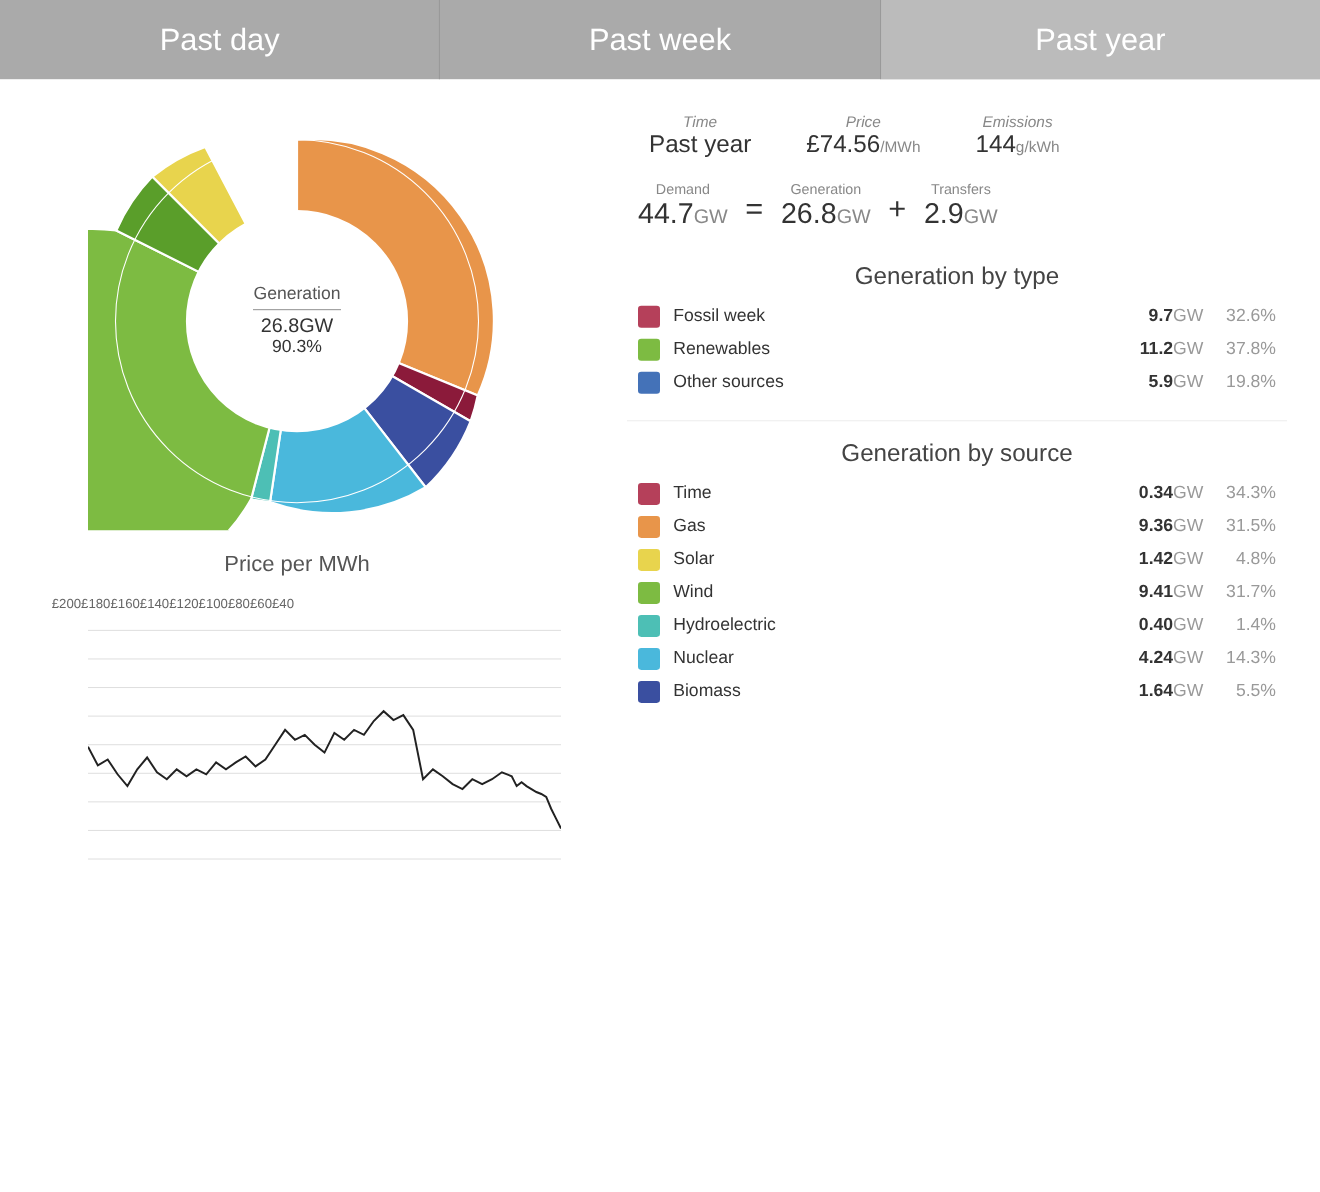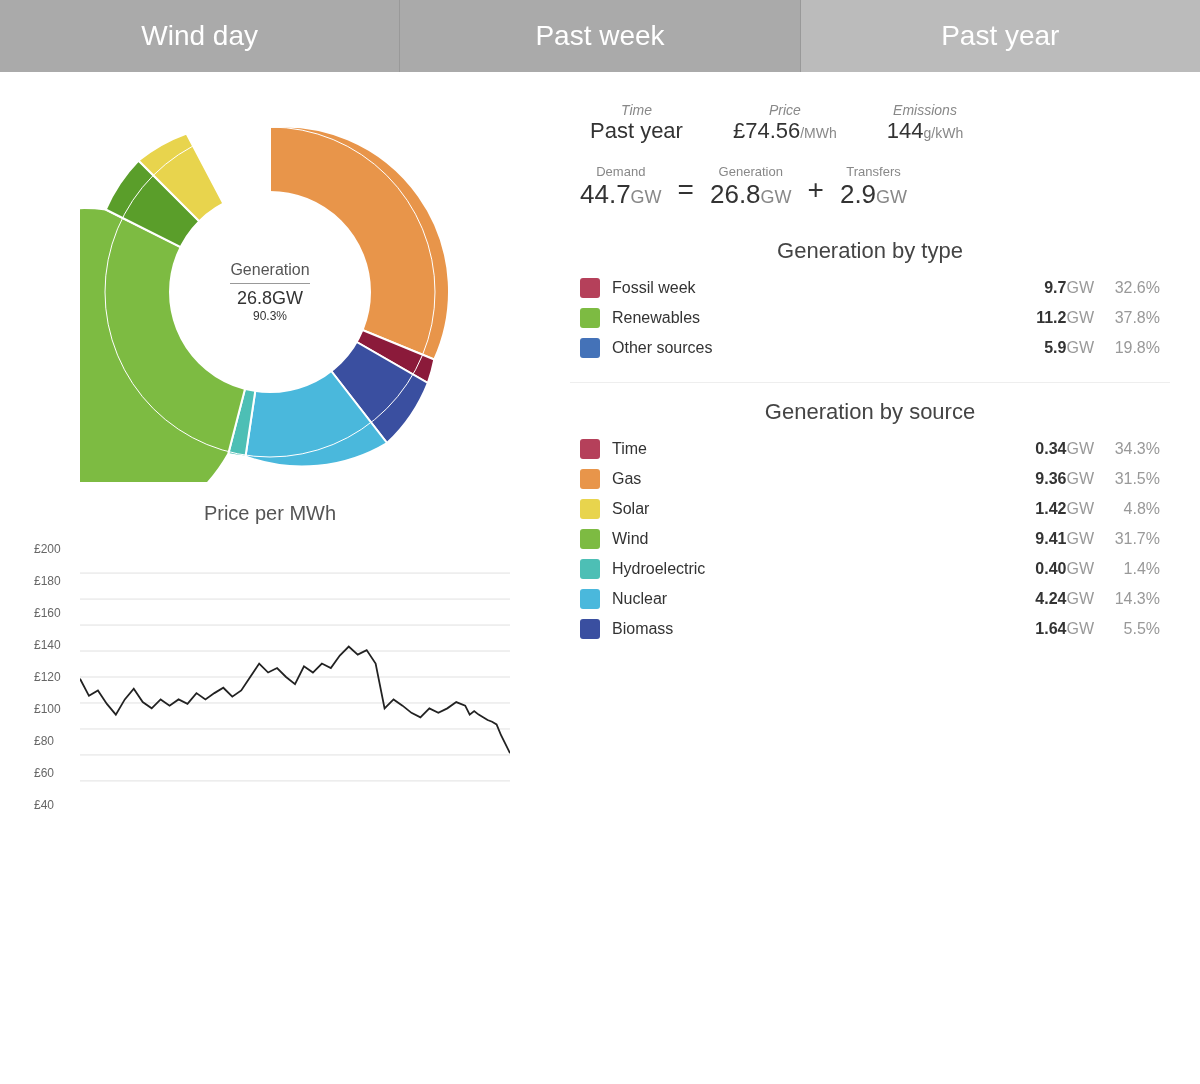--- a/index.html
+++ b/index.html
@@ -79,21 +79,21 @@
       height: 1px;
       background: #999;
       margin: 4px auto;
     }
     .donut-center-text .center-value {
       font-size: 18px;
       color: #333;
       font-weight: 400;
     }
     .donut-center-text .center-pct {
-      font-size: 12px;
+      font-size: 16px;
       color: #333;
     }
 
     
     .line-chart-section {
       width: 100%;
       margin-top: 20px;
       padding: 0 10px;
     }
     .line-chart-title {
@@ -242,21 +242,21 @@
       border: none;
       border-top: 1px solid #eee;
       margin: 8px 0 16px 0;
     }
   </style>
 </head>
 <body>
 
 <div class="header-tabs">
   <div class="header-tab">
-    <span>Wind day</span>
+    <span>Past day</span>
   </div>
   <div class="header-tab">
     <span>Past week</span>
   </div>
   <div class="header-tab">
     <span>Past year</span>
   </div>
 </div>
 
 <div class="main-content">
@@ -369,21 +369,21 @@
               450,175
               455,178
               460,180
               465,183
               470,195
               475,205
               480,215
             "></polyline>
         </svg>
 
-        <div style="position:absolute;left:4px;top:0;height:100%;display:flex;flex-direction:column;justify-content:space-between;padding:6px 0">
+        <div style="position:absolute;left:17px;top:0;height:100%;display:flex;flex-direction:row;padding:6px 0">
           <span class="y-label">£200</span>
           <span class="y-label">£180</span>
           <span class="y-label">£160</span>
           <span class="y-label">£140</span>
           <span class="y-label">£120</span>
           <span class="y-label">£100</span>
           <span class="y-label">£80</span>
           <span class="y-label">£60</span>
           <span class="y-label">£40</span>
         </div>

